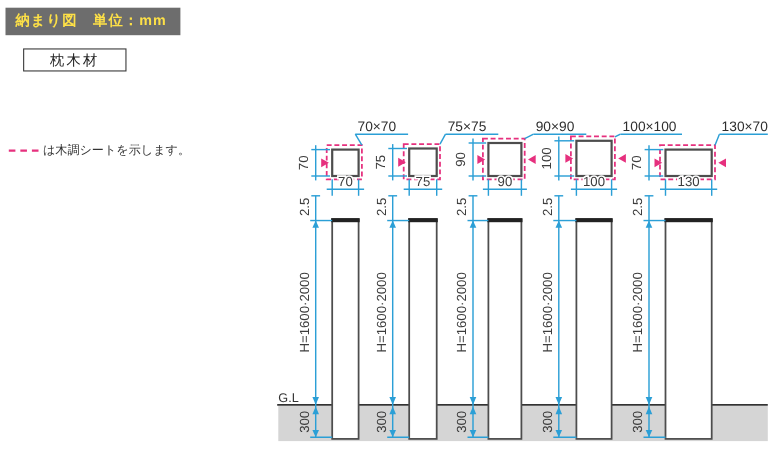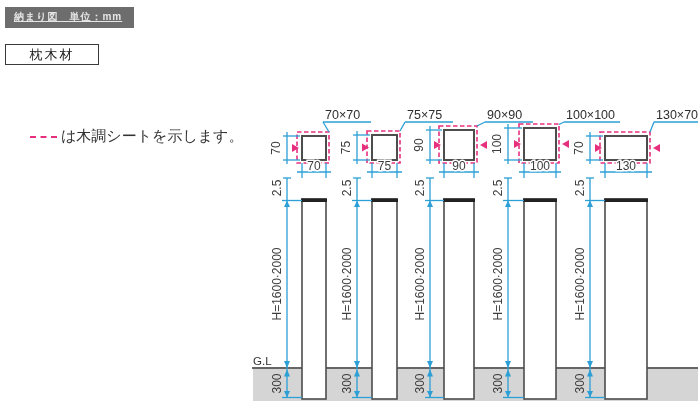--- a/index.html
+++ b/index.html
@@ -1,23 +1,23 @@
 <!DOCTYPE html>
 <html><head>
 <meta charset="utf-8">
 <style>
   html,body{margin:0;padding:0;background:#fff;}
   body{width:700px;height:416px;position:relative;overflow:hidden;
        font-family:"Liberation Sans",sans-serif;}
-  .title-bar{position:absolute;left:5px;top:7px;background:#6d6d6d;color:#e5e5e5;
-       font-size:10px;font-weight:bold;padding:3px 12px 4px 9px;letter-spacing:1px;text-decoration:underline;}
-  .material-box{position:absolute;left:5px;top:44px;width:92px;height:19px;
+  .title-bar{position:absolute;left:5px;top:7px;background:#6d6d6d;color:#fde047;
+       font-size:13px;font-weight:bold;padding:3px 12px 4px 9px;letter-spacing:1px;}
+  .material-box{position:absolute;left:21px;top:44px;width:92px;height:19px;
        border:1.5px solid #3a3a3a;text-align:center;line-height:19px;
        font-size:13px;color:#222;letter-spacing:2px;}
-  .legend{position:absolute;left:30px;top:129px;font-size:15px;color:#333;}
+  .legend{position:absolute;left:8px;top:129px;font-size:11px;color:#333;}
   .legend-row{display:flex;align-items:center;height:15px;}
   .legend-dash{width:27px;height:0;border-top:2px dashed #e6307e;margin-right:4px;}
   .legend-row2{margin-left:24px;}
   .legend-tri{width:0;height:0;border-left:5px solid transparent;
        border-right:5px solid transparent;border-top:8px solid #e6307e;
        margin-right:5px;}
   svg{position:absolute;left:0;top:0;}
   .ln{stroke:#2b9fd6;stroke-width:1.3;fill:none;}
   .outline{fill:#fff;stroke:#4d4d4d;stroke-width:2;}
   .post{fill:#fff;stroke:#4d4d4d;stroke-width:1.6;}

